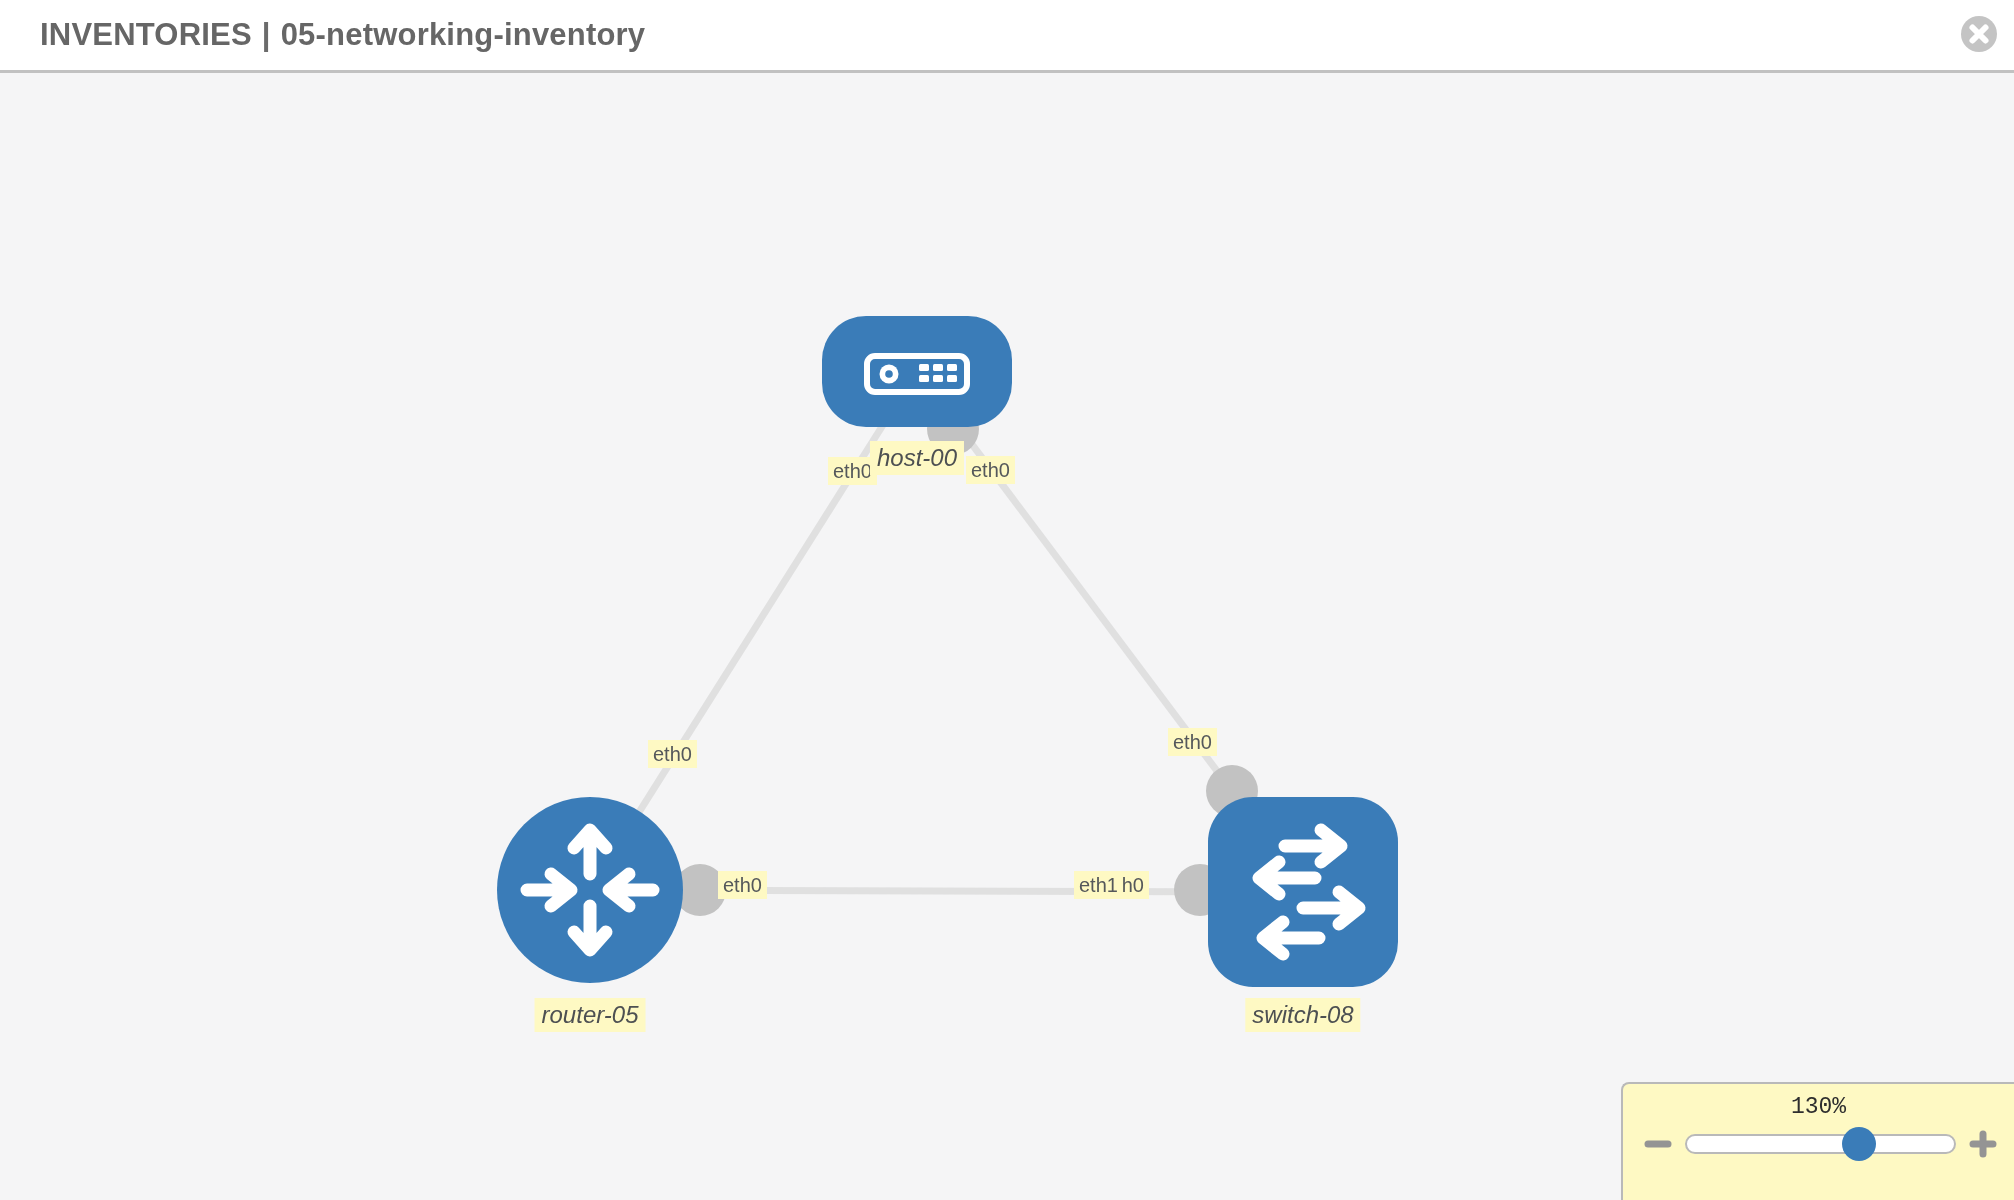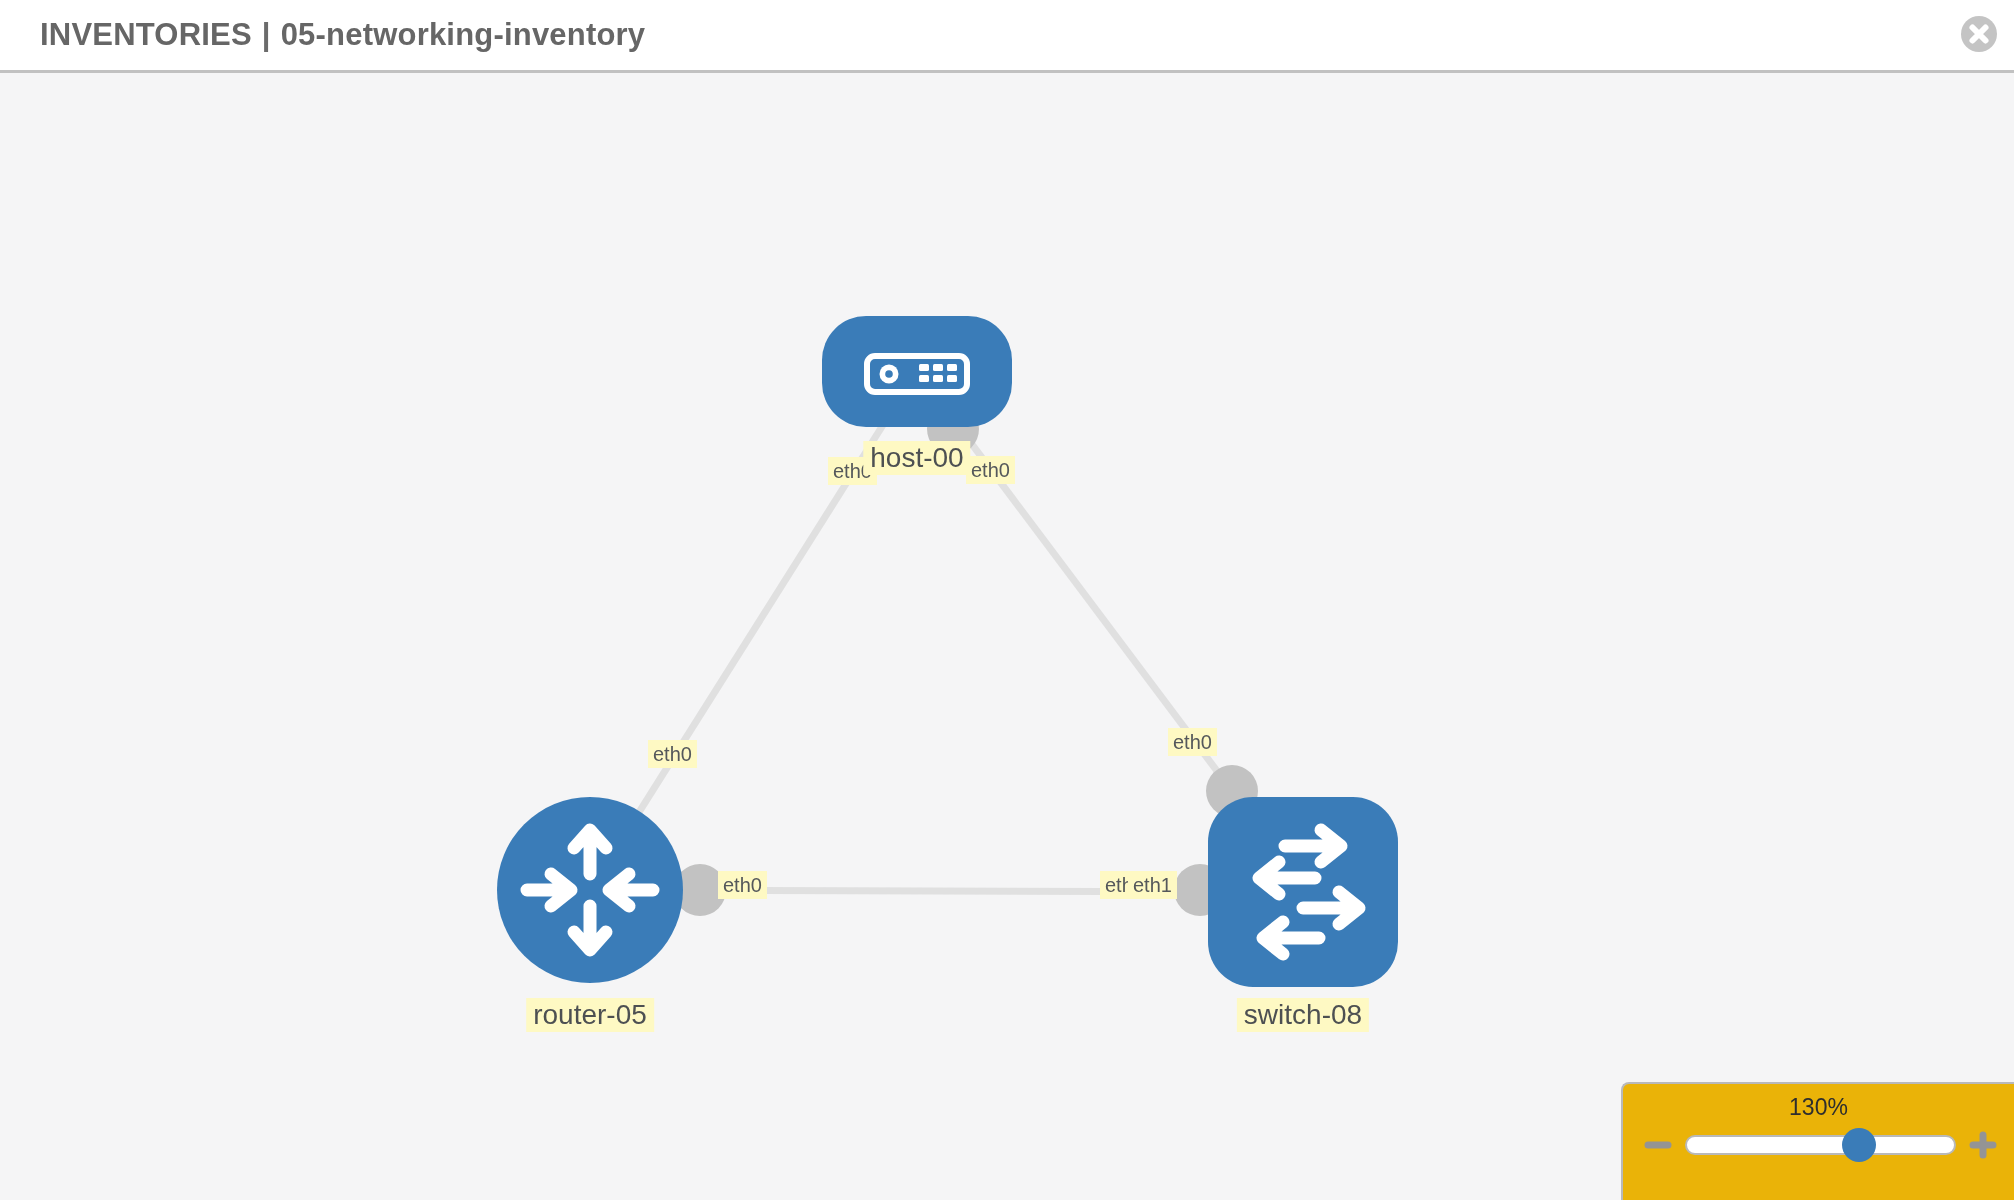--- a/index.html
+++ b/index.html
@@ -38,25 +38,25 @@
   .sel-search{left:1182px;width:798px;}
   .tool-icons{position:absolute;left:1046px;top:96px;display:flex;gap:20px;}
   .tool-icons svg{cursor:pointer;}
   
   .canvas{position:absolute;left:0;top:162px;width:2014px;height:1038px;background:#f5f5f6;}
   .topo-svg{position:absolute;left:0;top:0;}
   .chip{
     position:absolute;background:#fef9c3;color:#55585b;white-space:nowrap;
     padding:2px 5px;font-size:20px;line-height:24px;
   }
-  .node-chip{font-size:28px;line-height:28px;padding:3px 7px;color:#4d5052;transform:translateX(-50%);}
+  .node-chip{font-size:24px;line-height:28px;padding:3px 7px;color:#4d5052;transform:translateX(-50%);font-style:italic;}
   
   .zoom-panel{
-    position:absolute;right:0;bottom:0;width:391px;height:116px;background:#eab308;
-    border-top:2px solid #b9b9b9;border-left:2px solid #b9b9b9;border-top-left-radius:8px;
+    position:absolute;right:0;bottom:0;width:391px;height:116px;background:#fef9c3;
+    border-top:2px solid #b9b9b9;border-left:2px solid #b9b9b9;border-top-left-radius:8px;font-family:Liberation Mono, monospace;
   }
   .zoom-level{margin-top:10px;text-align:center;font-size:23px;color:#2e2e2e;}
   .zoom-row{display:flex;align-items:center;margin:9px 16px 0 20px;gap:12px;}
   .zoom-track{
     position:relative;flex:1;height:20px;background:#fff;border:2px solid #b9b9b9;
     border-radius:12px;box-sizing:border-box;cursor:pointer;
   }
   .zoom-thumb{
     position:absolute;left:calc(64.5% - 17px);top:50%;transform:translateY(-50%);
     width:34px;height:34px;border-radius:50%;background:#3a7cb8;cursor:grab;
@@ -134,21 +134,21 @@
         </g>
       </g>
     </svg>
 
     <div class="chip" style="left:828px;top:295px;">eth0</div>
     <div class="chip" style="left:648px;top:578px;">eth0</div>
     <div class="chip" style="left:966px;top:294px;">eth0</div>
     <div class="chip" style="left:1168px;top:566px;">eth0</div>
     <div class="chip" style="left:718px;top:709px;">eth0</div>
     <div class="chip" style="left:1100px;top:709px;z-index:1;">eth0</div>
-    <div class="chip" style="left:1128px;top:709px;z-index:2;">eth1</div>
+    <div class="chip" style="left:1074px;top:709px;z-index:2;">eth1</div>
 
     <div class="chip node-chip" style="left:917px;top:279px;">host-00</div>
     <div class="chip node-chip" style="left:590px;top:836px;">router-05</div>
     <div class="chip node-chip" style="left:1303px;top:836px;">switch-08</div>
 
     <div class="zoom-panel">
       <div class="zoom-level">130%</div>
       <div class="zoom-row">
         <svg class="zbtn" width="30" height="30" viewBox="0 0 30 30">
           <path d="M5 15 H25" stroke="#949494" stroke-width="7" stroke-linecap="round"></path>

